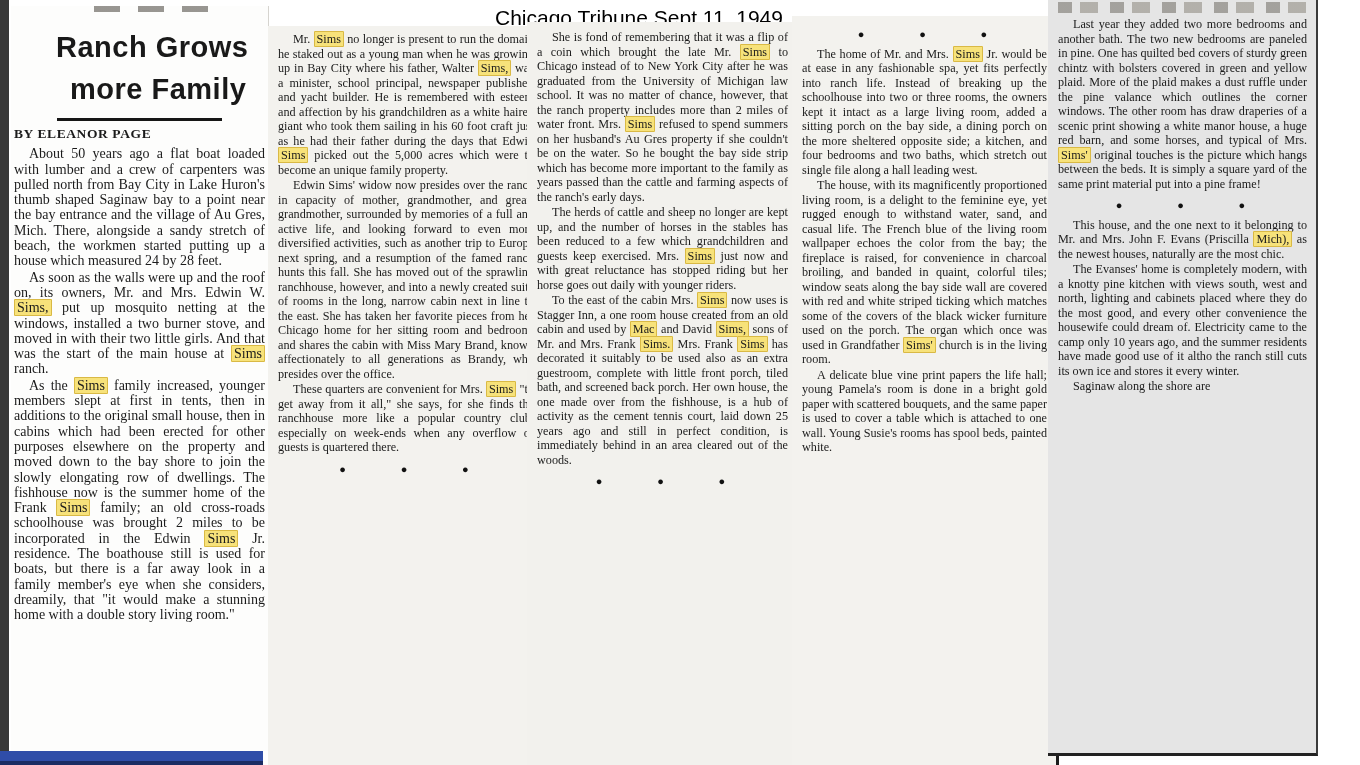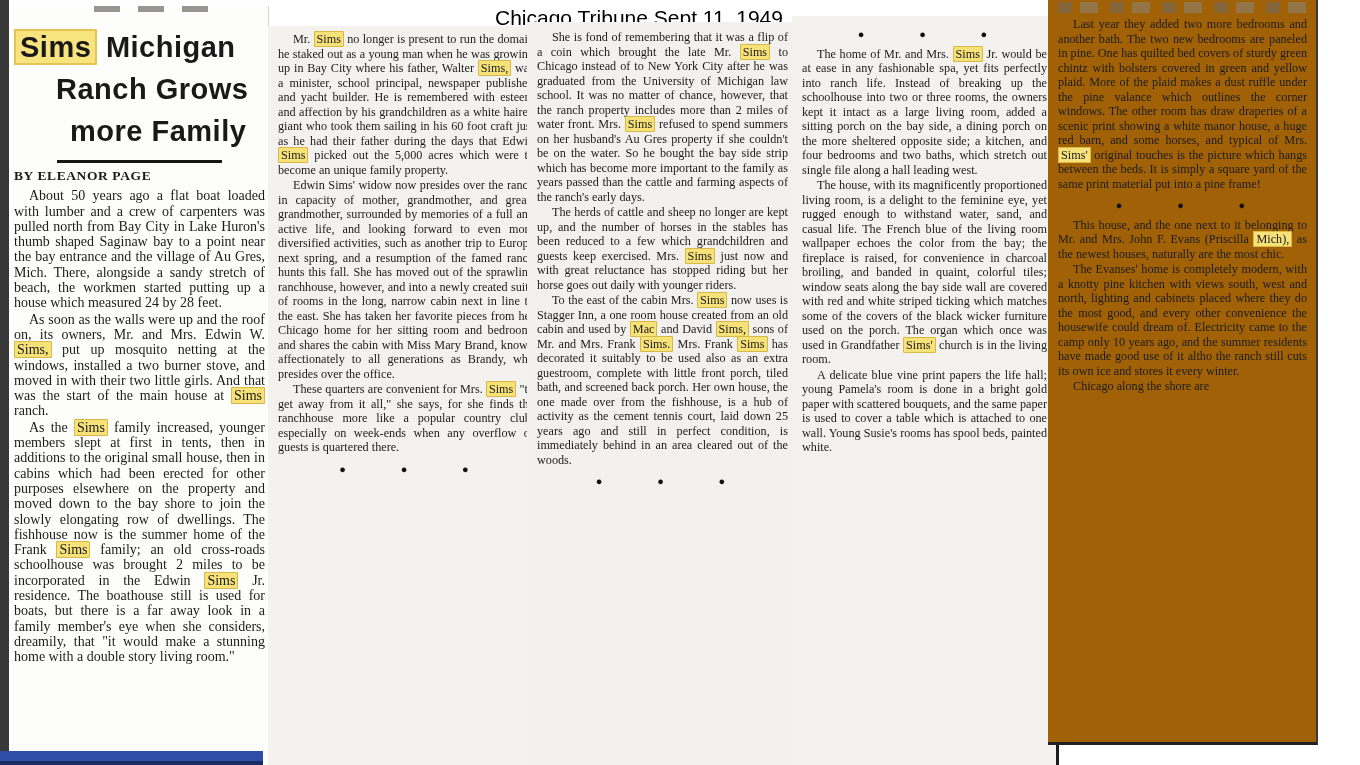--- a/index.html
+++ b/index.html
@@ -37,22 +37,22 @@
     left:527px; top:22px; width:251px; height:743px; background:#f2f1ed;
     font-size:12.2px; line-height:14.5px; padding:8px 9px 0 10px;
     border-right:1px solid #4a4a4a;
   }
   .col4 {
     left:792px; top:16px; width:245px; height:749px; background:#f3f2ee;
     font-size:12.2px; line-height:14.5px; padding:4px 9px 0 10px;
     border-right:3px solid #1c1c1c;
   }
   .col5 {
-    left:1048px; top:0; width:249px; height:737px; background:#a16207;
-    font-size:12.2px; line-height:14.5px; padding:2px 9px 3px 10px;
+    left:1048px; top:0; width:249px; height:737px; background:#e5e5e5;
+    font-size:12.2px; line-height:14.5px; padding:2px 9px 14px 10px;
     border-right:2px solid #3a3a3a; border-bottom:3px solid #222;
   }
 
   .headline {
     margin:14px 0 2px 0; font-family:"Liberation Sans", sans-serif;
     font-weight:bold; font-size:29px; line-height:42px; color:#191919;
     text-align:left; letter-spacing:0.5px;
   }
   .headline .hl-line-1 { padding-left:42px; }
   .headline .hl-line-2 { padding-left:56px; }
@@ -94,21 +94,20 @@
 </head>
 <body>
 
 <div class="page">
   <div class="left-strip"></div>
   <div class="page-title">Chicago Tribune Sept 11, 1949</div>
 
   <div class="col col1">
     <div class="torn-mark"></div>
     <h1 class="headline" id="headline">
-        <div class="hl-line-0"><mark class="hl">Sims</mark> Michigan</div>
         <div class="hl-line-1">Ranch Grows</div>
         <div class="hl-line-2">more Family</div>
       </h1>
     <div class="headline-rule"></div>
     <div class="byline">BY ELEANOR PAGE</div>
     <div class="blocks">
         <p>About 50 years ago a flat boat loaded with lumber and a crew of carpenters was pulled north from Bay City in Lake Huron's thumb shaped Saginaw bay to a point near the bay entrance and the village of Au Gres, Mich. There, alongside a sandy stretch of beach, the workmen started putting up a house which measured 24 by 28 feet.</p>
         <p>As soon as the walls were up and the roof on, its owners, Mr. and Mrs. Edwin W. <mark class="hl">Sims,</mark> put up mosquito netting at the windows, installed a two burner stove, and moved in with their two little girls. And that was the start of the main house at <mark class="hl">Sims</mark> ranch.</p>
         <p>As the <mark class="hl">Sims</mark> family increased, younger members slept at first in tents, then in additions to the original small house, then in cabins which had been erected for other purposes elsewhere on the property and moved down to the bay shore to join the slowly elongating row of dwellings. The fishhouse now is the summer home of the Frank <mark class="hl">Sims</mark> family; an old cross-roads schoolhouse was brought 2 miles to be incorporated in the Edwin <mark class="hl">Sims</mark> Jr. residence. The boathouse still is used for boats, but there is a far away look in a family member's eye when she considers, dreamily, that "it would make a stunning home with a double story living room."</p>
       </div>
@@ -141,18 +140,18 @@
       </div>
   </div>
 
   <div class="col col5">
     <div class="torn-top"></div>
     <div class="blocks">
         <p>Last year they added two more bedrooms and another bath. The two new bedrooms are paneled in pine. One has quilted bed covers of sturdy green chintz with bolsters covered in green and yellow plaid. More of the plaid makes a dust ruffle under the pine valance which outlines the corner windows. The other room has draw draperies of a scenic print showing a white manor house, a huge red barn, and some horses, and typical of Mrs. <mark class="hl">Sims'</mark> original touches is the picture which hangs between the beds. It is simply a square yard of the same print material put into a pine frame!</p>
         <div class="dots">● ● ●</div>
         <p>This house, and the one next to it belonging to Mr. and Mrs. John F. Evans (Priscilla <mark class="hl">Mich),</mark> as the newest houses, naturally are the most chic.</p>
         <p>The Evanses' home is completely modern, with a knotty pine kitchen with views south, west and north, lighting and cabinets placed where they do the most good, and every other convenience the housewife could dream of. Electricity came to the camp only 10 years ago, and the summer residents have made good use of it altho the ranch still cuts its own ice and stores it every winter.</p>
-        <p>Chicago along the shore are</p>
+        <p>Saginaw along the shore are</p>
       </div>
   </div>
 
   <div class="blue-bar"></div>
 </div>
 
 </body></html>

